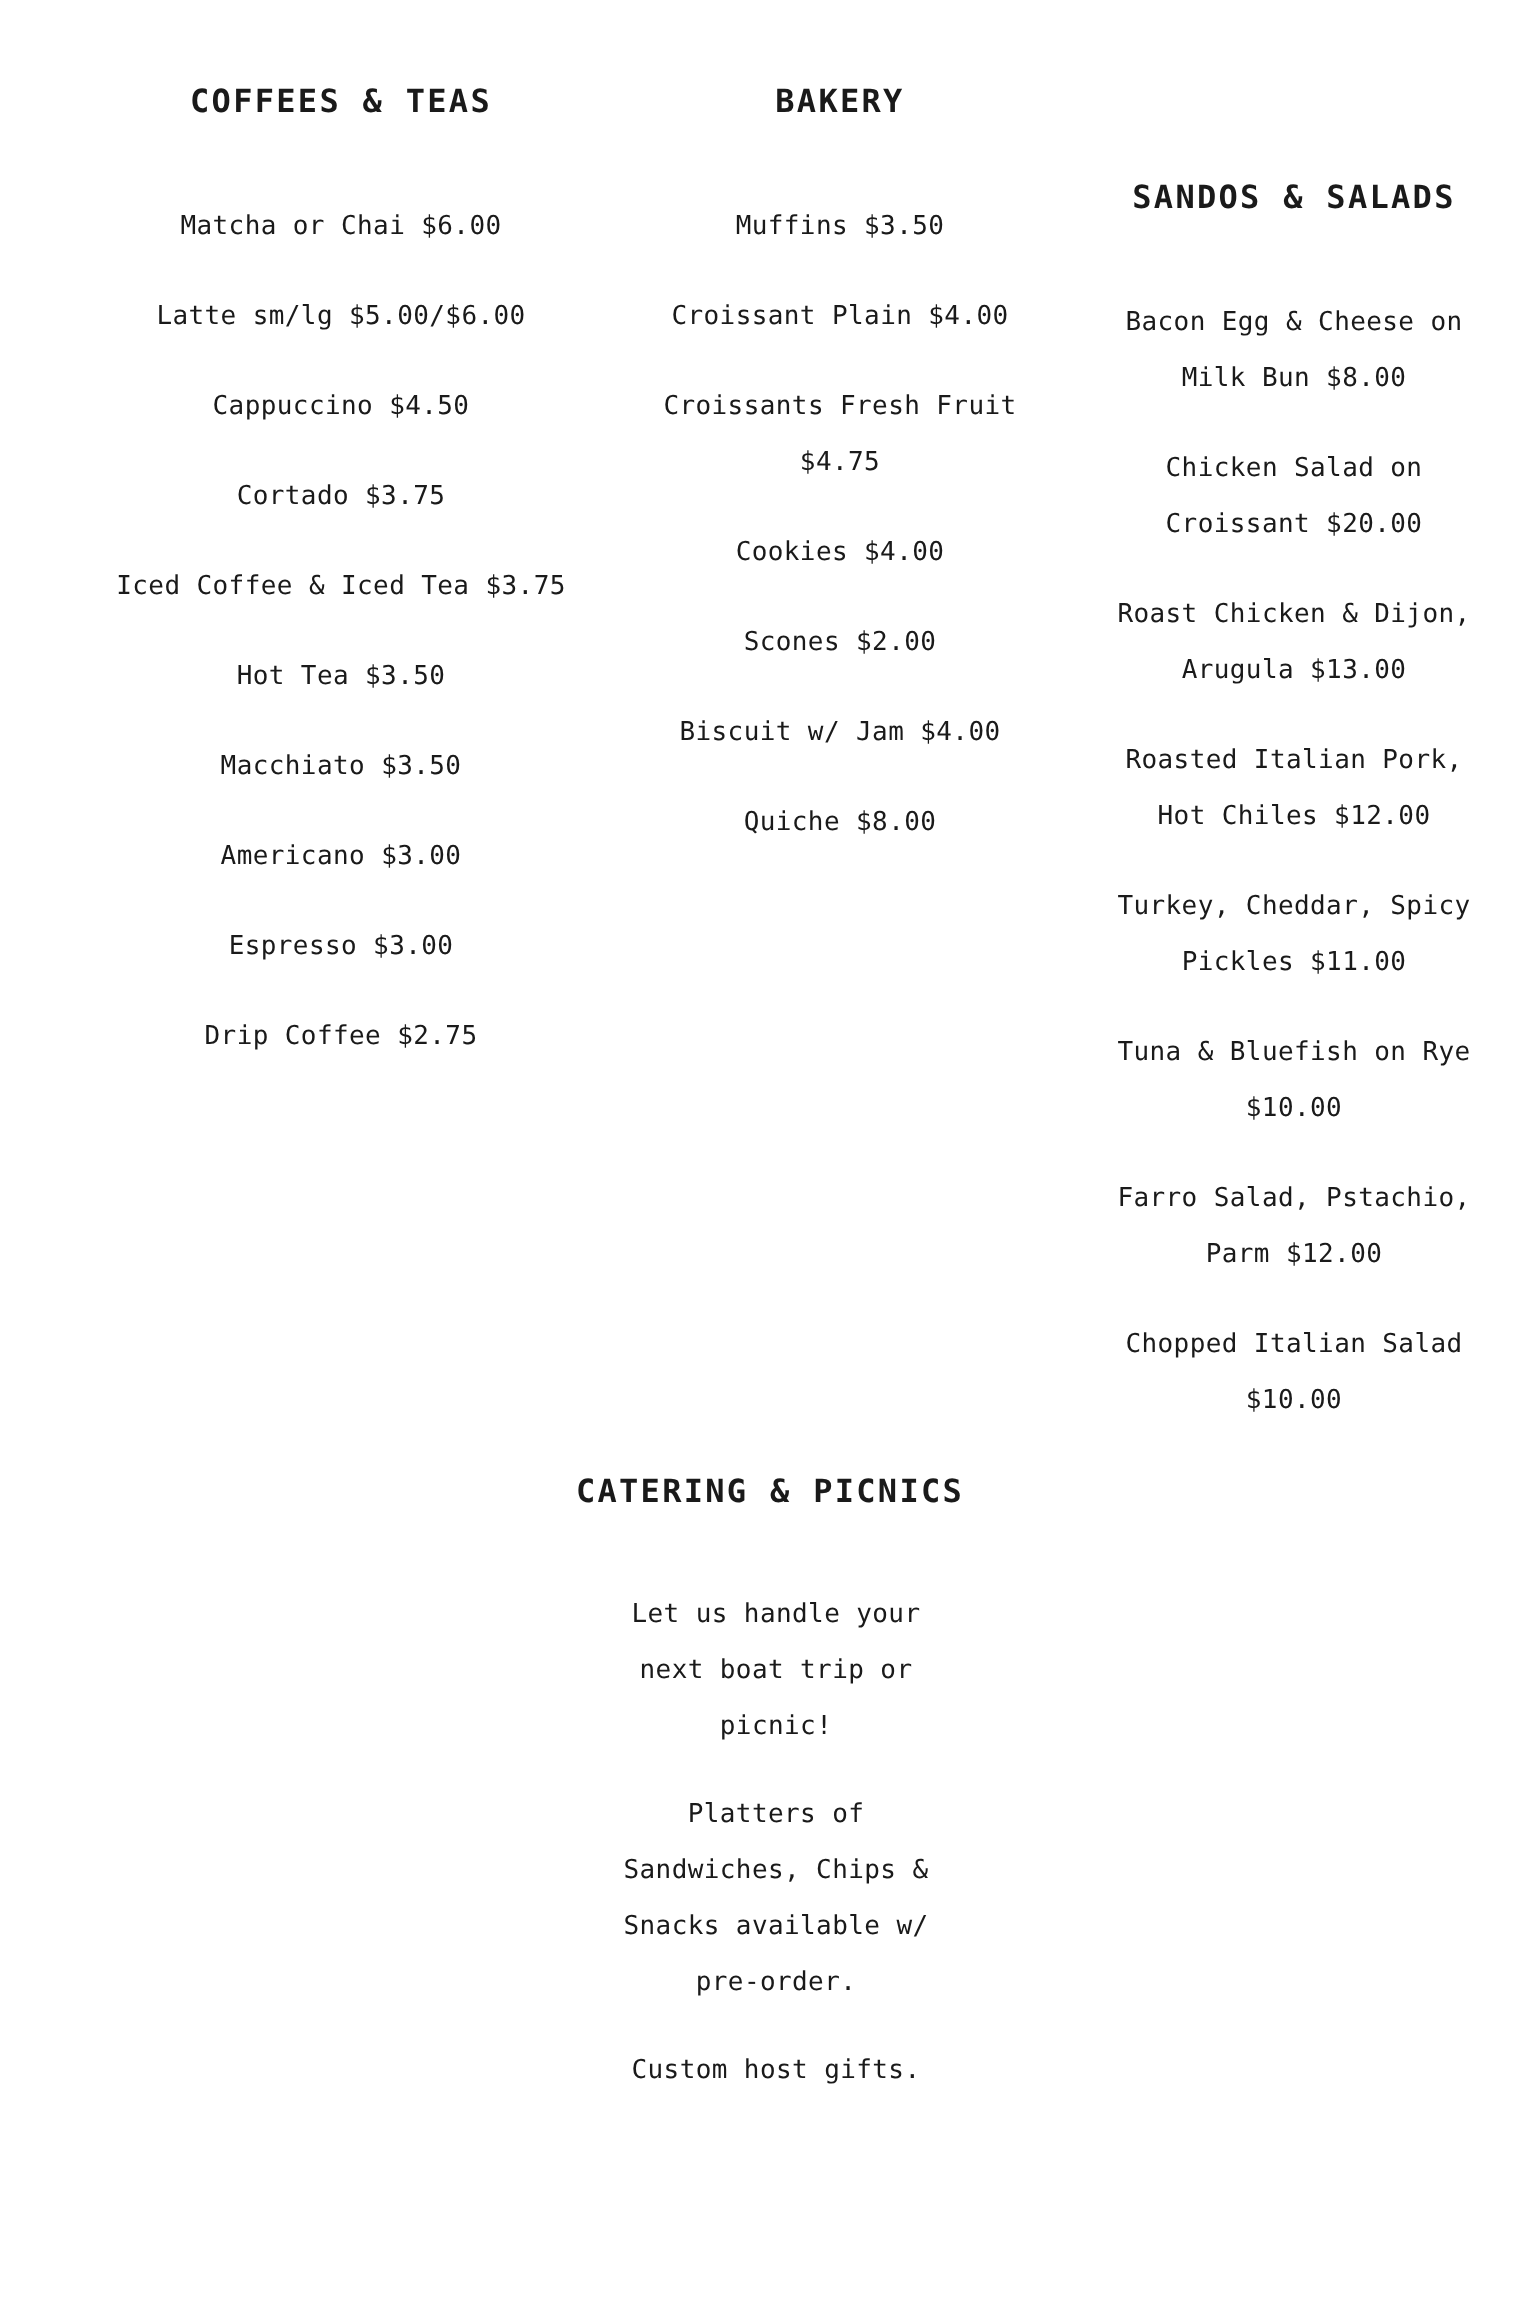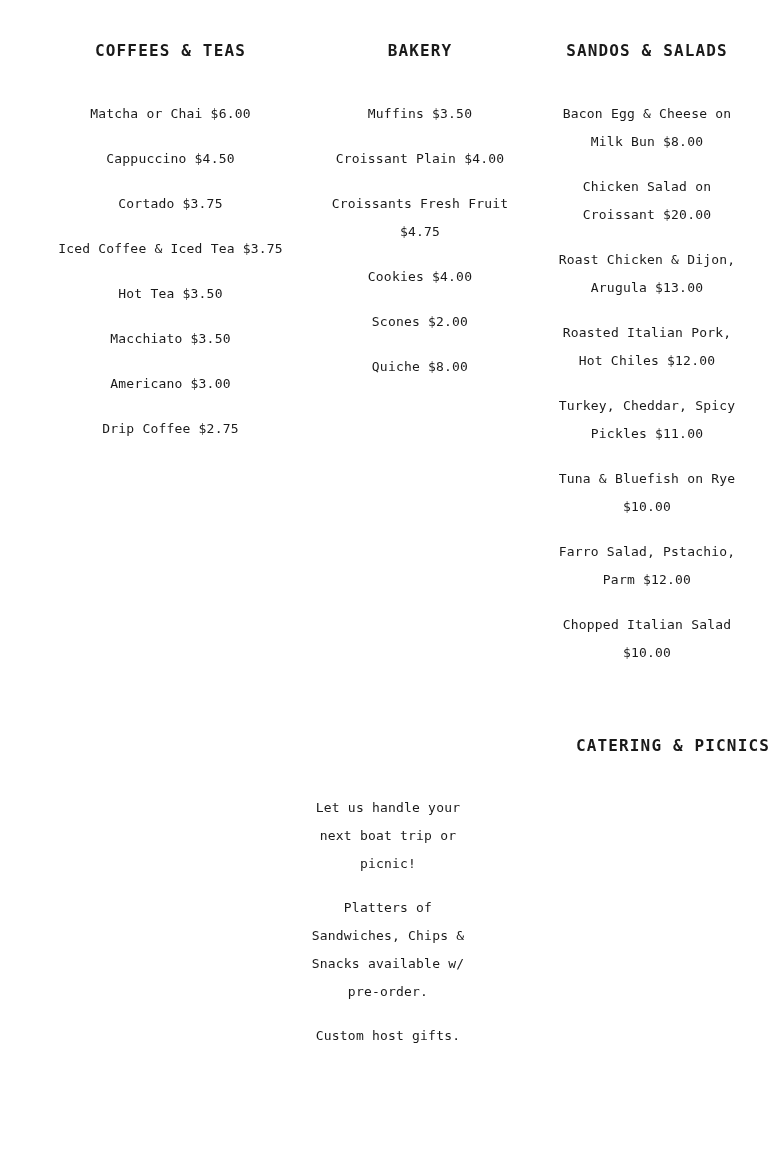--- a/index.html
+++ b/index.html
@@ -31,21 +31,21 @@
     width: 770px;
     display: flex;
     align-items: flex-start;
   }
   .column {
     flex: 0 0 auto;
     box-sizing: border-box;
   }
   .col-1 { width: 255px; margin-left: 43px; }
   .col-2 { width: 210px; margin-left: 17px; }
-  .col-3 { width: 200px; margin-left: 22px; }
+  .col-3 { width: 200px; margin-left: 22px; margin-top: 48px; }
 
   .section-title {
     text-align: center;
     font-size: 16px;
     font-weight: 700;
     letter-spacing: 1.15px;
     line-height: 22px;
     margin: 0 0 38px 0;
     white-space: nowrap;
   }
@@ -72,21 +72,20 @@
 
   
   .catering {
     position: absolute;
     top: 735px;
     left: 0;
     width: 770px;
   }
   .catering .section-title {
     margin-bottom: 37px;
-    text-align: right;
   }
   .catering-body {
     width: 164px;
     margin: 0 auto;
     padding-left: 6px;
     box-sizing: content-box;
   }
   .catering-body .item {
     margin-bottom: 16px;
   }
@@ -95,38 +94,41 @@
 <body style="background: rgb(255, 255, 255); color: rgb(26, 26, 26);">
 
 <div class="menu-page">
 
   <div class="columns">
 
     <section class="column col-1">
       <h2 class="section-title">COFFEES &amp; TEAS</h2>
       <ul class="items">
         <li class="item">Matcha or Chai $6.00</li>
+        <li class="item">Latte sm/lg $5.00/$6.00</li>
         <li class="item">Cappuccino $4.50</li>
         <li class="item">Cortado $3.75</li>
         <li class="item">Iced Coffee &amp; Iced Tea $3.75</li>
         <li class="item">Hot Tea $3.50</li>
         <li class="item">Macchiato $3.50</li>
         <li class="item">Americano $3.00</li>
+        <li class="item">Espresso $3.00</li>
         <li class="item">Drip Coffee $2.75</li>
       </ul>
     </section>
 
     <section class="column col-2">
       <h2 class="section-title">BAKERY</h2>
       <ul class="items">
         <li class="item">Muffins $3.50</li>
         <li class="item">Croissant Plain $4.00</li>
         <li class="item">Croissants Fresh Fruit $4.75</li>
         <li class="item">Cookies $4.00</li>
         <li class="item">Scones $2.00</li>
+        <li class="item">Biscuit w/ Jam $4.00</li>
         <li class="item">Quiche $8.00</li>
       </ul>
     </section>
 
     <section class="column col-3">
       <h2 class="section-title">SANDOS &amp; SALADS</h2>
       <ul class="items">
         <li class="item">Bacon Egg &amp; Cheese on Milk Bun $8.00</li>
         <li class="item">Chicken Salad on Croissant $20.00</li>
         <li class="item">Roast Chicken &amp; Dijon, Arugula $13.00</li>

